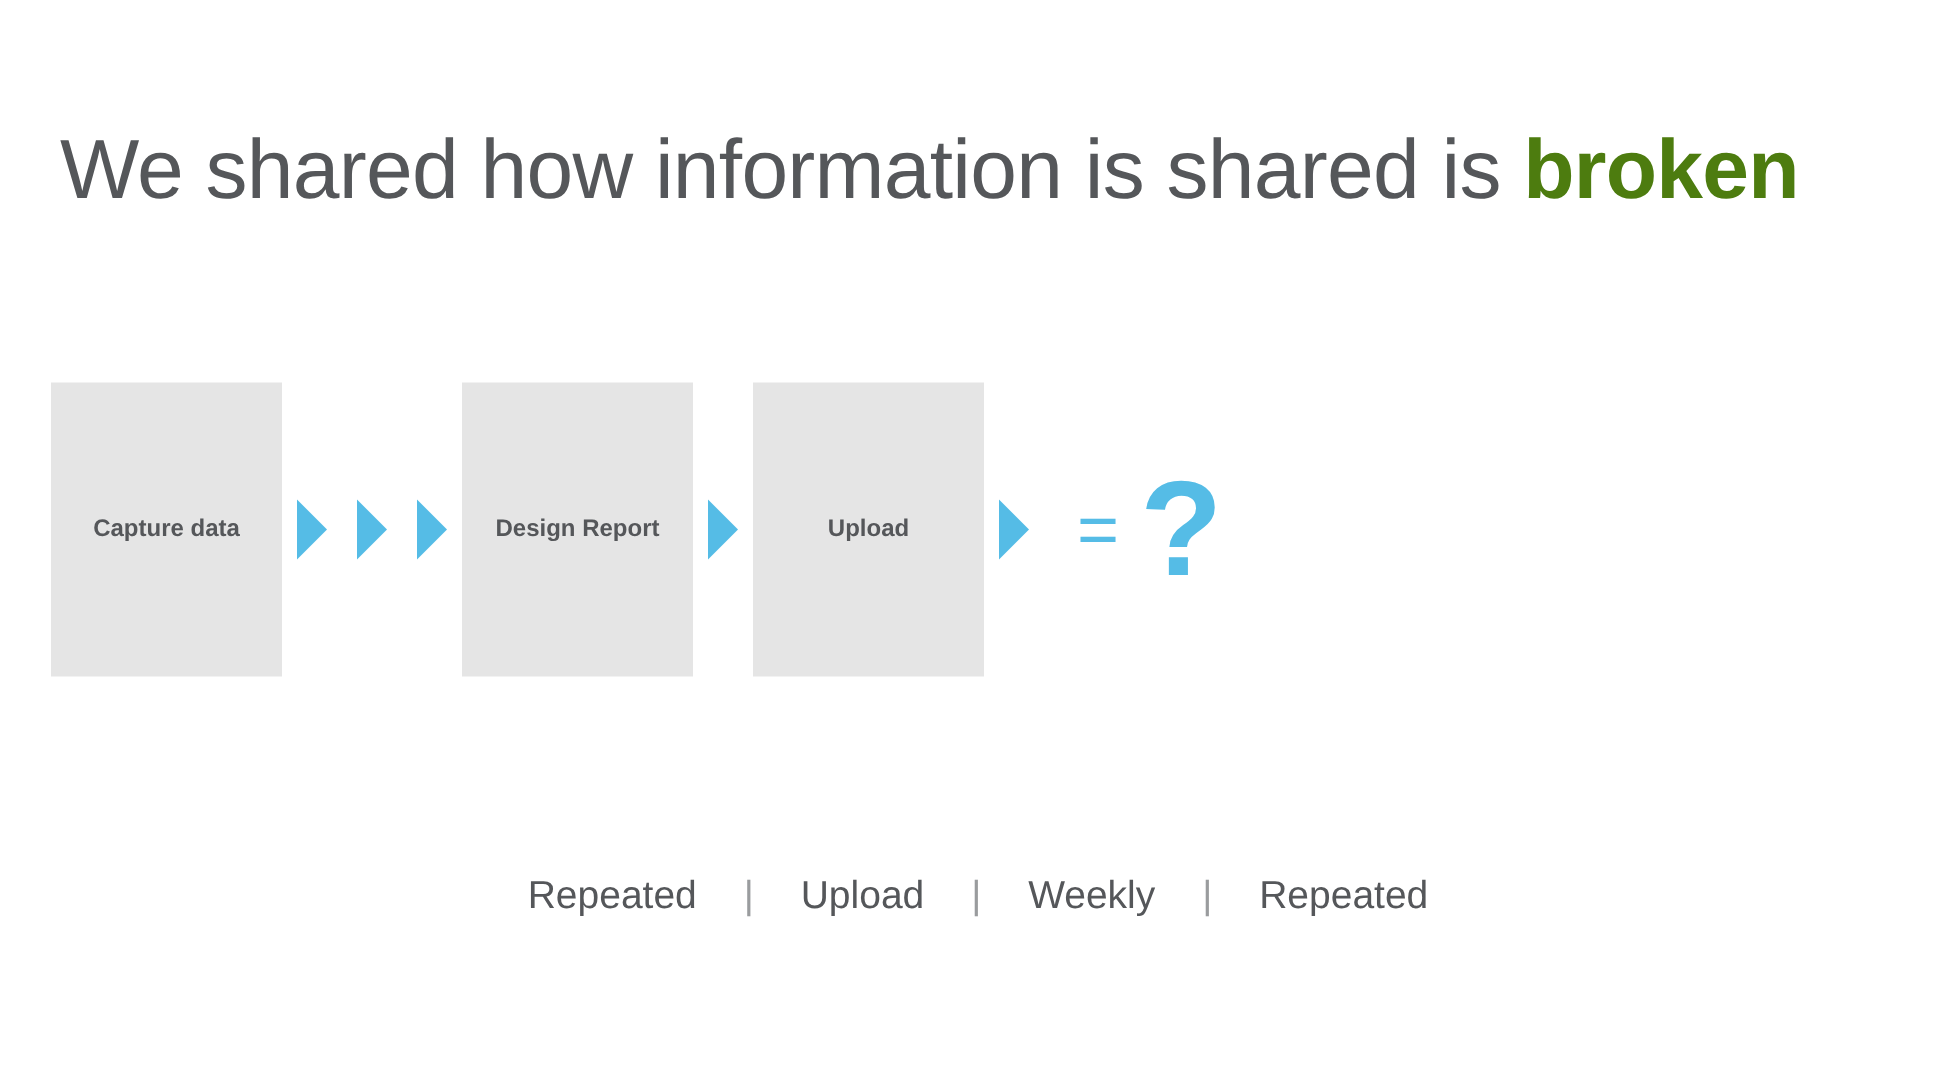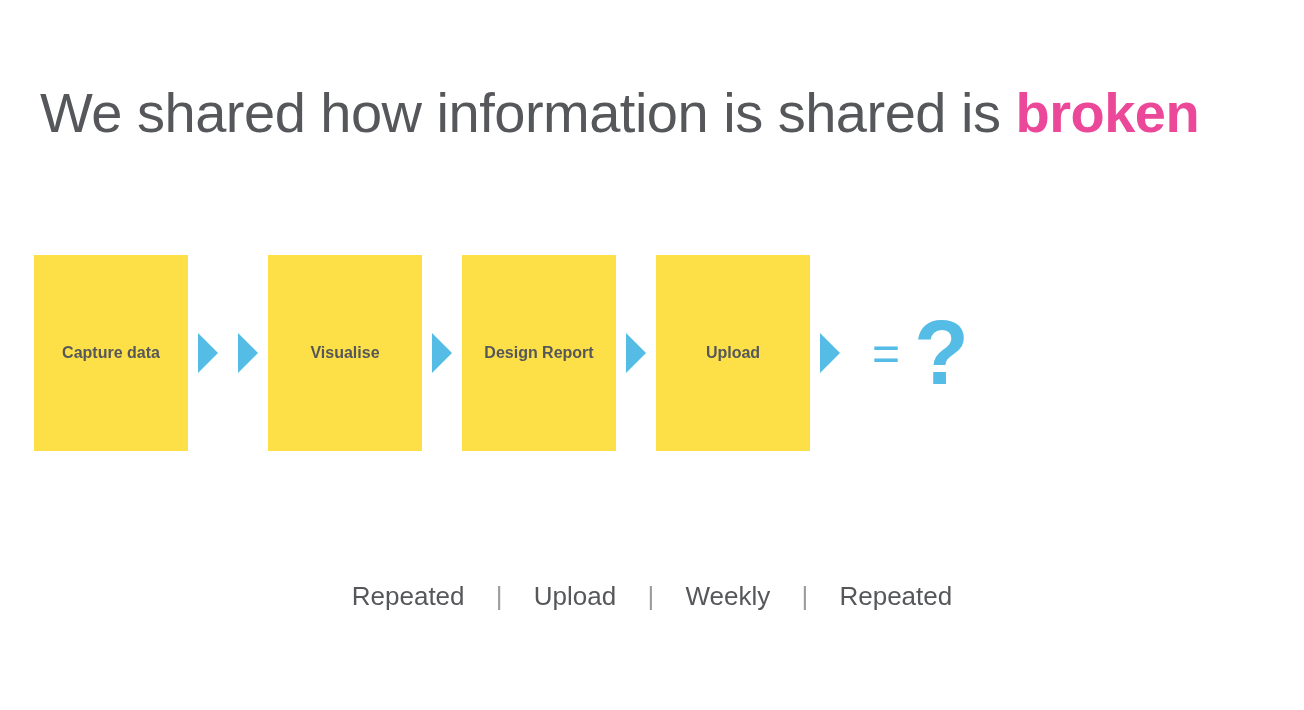--- a/index.html
+++ b/index.html
@@ -11,32 +11,32 @@
     padding: 80px 40px 40px 40px;
   }
   .headline {
     font-size: 56px;
     font-weight: 300;
     color: #55575a;
     letter-spacing: -0.5px;
     margin-bottom: 110px;
   }
   .headline .emph {
-    color: #ec4899;
+    color: #4d7c0f;
     font-weight: 700;
   }
   .flow-row {
     display: flex;
     align-items: center;
     margin-left: -6px;
   }
   .step-box {
     width: 154px;
     height: 196px;
-    background: #fde047;
+    background: #e5e5e5;
     display: flex;
     align-items: center;
     justify-content: center;
     text-align: center;
     font-size: 16px;
     font-weight: 700;
     color: #55575a;
     flex-shrink: 0;
   }
   .arrow {
@@ -83,21 +83,20 @@
 <div class="slide">
 
   <h1 class="headline">
     <span>We shared how information is shared is </span><span class="emph">broken</span>
   </h1>
 
   <div class="flow-row">
     <div class="step-box">Capture data</div>
     <div class="arrow"></div>
     <div class="arrow"></div>
-    <div class="step-box">Visualise</div>
     <div class="arrow"></div>
     <div class="step-box">Design Report</div>
     <div class="arrow"></div>
     <div class="step-box">Upload</div>
     <div class="arrow"></div>
     <span class="equals">=</span>
     <span class="question">?</span>
   </div>
 
   <div class="frequency-row">

